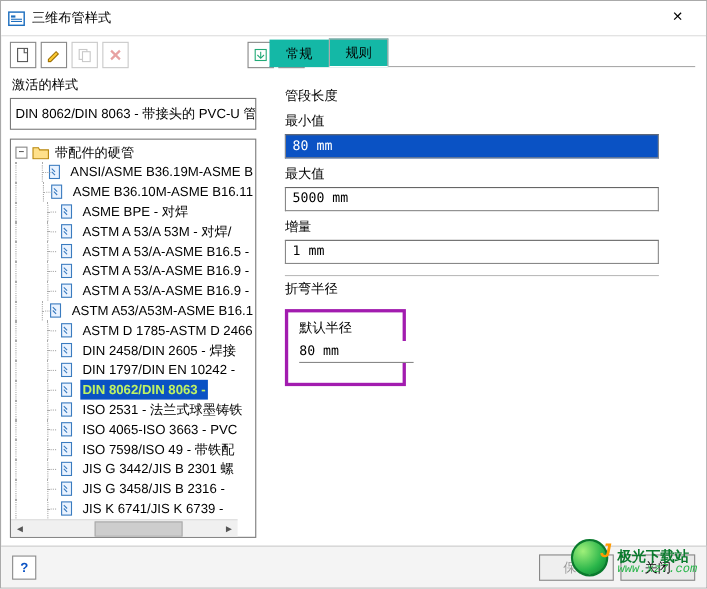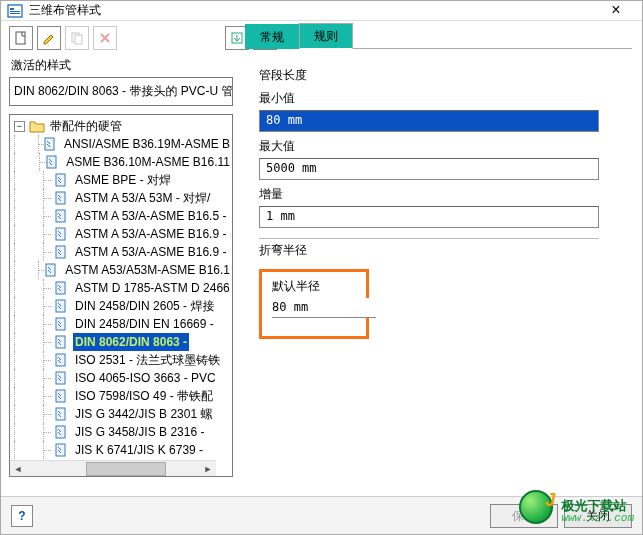--- a/index.html
+++ b/index.html
@@ -1,17 +1,17 @@
 <!DOCTYPE html>
 <html><head>
 <meta charset="utf-8">
 <style>
 * { box-sizing: border-box; font-family: "Microsoft YaHei", "SimSun", Arial, sans-serif; font-size: 12px; }
 body { margin: 0; background: #fff; width: 643px; height: 535px; border: 1px solid #aaa; position: relative; overflow: hidden; }
-.titlebar { height: 20px; background: #fff; border-bottom: 1px solid #ddd; display: flex; align-items: center; padding: 0 6px; }
+.titlebar { height: 32px; background: #fff; border-bottom: 1px solid #ddd; display: flex; align-items: center; padding: 0 6px; }
 .titlebar .icon { width: 16px; height: 16px; margin-right: 6px; }
 .titlebar .title { flex: 1; }
 .titlebar .close { width: 40px; height: 26px; text-align: center; line-height: 24px; font-size: 16px; cursor: pointer; }
 .toolbar { height: 34px; display: flex; align-items: center; padding: 0 8px; gap: 4px; }
 .tbtn { width: 24px; height: 24px; border: 1px solid #888; display: flex; align-items: center; justify-content: center; background: #fff; cursor: pointer; }
 .tbtn.disabled { opacity: 0.45; }
 .tspacer { width: 100px; }
 .main { display: flex; height: 430px; }
 .left { width: 240px; padding: 0 8px 8px 8px; display: flex; flex-direction: column; }
 .left-label { margin: 2px 0 3px 2px; }
@@ -34,21 +34,21 @@
 .right { flex: 1; padding: 0 10px 0 4px; }
 .tabs { display: flex; border-bottom: 1px solid #aaa; height: 24px; align-items: flex-end; margin-top: -30px; margin-bottom: 8px; }
 .tab { padding: 4px 14px 3px 14px; border: 1px solid transparent; border-bottom: none; cursor: pointer; position: relative; top: 1px; background: #14b8a6; }
 .tab.active { border-color: #aaa; border-bottom: 1px solid #fff; }
 .panel { padding: 4px 10px 10px 14px; }
 .section-title { margin: 6px 0 6px 0; }
 .field-label { margin: 6px 0 3px 0; }
 .field-input { width: 340px; height: 22px; border: 1px solid #888; border-top-color:#666; padding: 2px 6px; background: #fff; font-family: "SimSun", monospace; }
 .field-input.sel { background: #0a52c4; color: #fff; }
 .hr { border: none; border-top: 1px solid #bbb; margin: 10px 0 4px 0; width: 340px; }
-.redbox { border: 3px solid #f97316; padding: 6px 14px 18px 10px; width: 110px; margin-top: 4px; }
+.redbox { border: 3px solid #a21caf; padding: 6px 14px 18px 10px; width: 110px; margin-top: 4px; }
 .redbox .field-input { width: 104px; border-top: none; border-left: none; border-right: none; border-bottom: 1px solid #888; height: 20px; padding-left: 0; }
 .footer { position: absolute; bottom: 0; left: 0; right: 0; height: 38px; border-top: 1px solid #ccc; display: flex; align-items: center; padding: 0 10px; background: #f4f4f4; }
 .helpbtn { width: 22px; height: 22px; border: 1px solid #888; text-align: center; line-height: 20px; background: #fff; cursor: pointer; color: #0a52c4; font-weight: bold; }
 .footer-spacer { flex: 1; }
 .fbtn { min-width: 68px; height: 24px; border: 1px solid #888; background: #e9e9e9; margin-left: 6px; cursor: pointer; text-align: center; line-height: 22px; font-family: Liberation Serif, serif; }
 .fbtn.disabled { color: #999; background: #efefef; }
 .watermark { position: absolute; right: 8px; bottom: 10px; display: flex; align-items: flex-end; gap: 8px; pointer-events: none; }
 .watermark .globe { width: 34px; height: 34px; border-radius: 50%; background: radial-gradient(circle at 30% 30%, #9ff07a, #29b54a 60%, #0a7a2d); border: 2px solid #0a7a2d; position: relative; }
 .watermark .globe::after { content: "J"; position: absolute; right: -4px; top: -2px; color: #ff9a00; font-weight: bold; font-size: 18px; font-style: italic; }
 .watermark .txt { display: flex; flex-direction: column; line-height: 12px; }
@@ -218,21 +218,21 @@
               </svg></span>
             <span class="tree-label">DIN 2458/DIN 2605 - 焊接</span>
           </div>
           <div class="tree-row">
             <span class="tree-indent"></span>
             <span class="tree-indent2"></span>
             <span class="tree-icon doc-icon"><svg viewBox="0 0 16 14">
                 <rect x="2" y="1" width="9" height="12" fill="#eaf3ff" stroke="#3a7bbf"></rect>
                 <path d="M4 4l3 3M4 7l3 3" stroke="#3a7bbf" fill="none"></path>
               </svg></span>
-            <span class="tree-label">DIN 2458/DIN EN 16669 - </span>
+            <span class="tree-label">DIN 1797/DIN EN 10242 - </span>
           </div>
           <div class="tree-row">
             <span class="tree-indent"></span>
             <span class="tree-indent2"></span>
             <span class="tree-icon doc-icon"><svg viewBox="0 0 16 14">
                 <rect x="2" y="1" width="9" height="12" fill="#eaf3ff" stroke="#3a7bbf"></rect>
                 <path d="M4 4l3 3M4 7l3 3" stroke="#3a7bbf" fill="none"></path>
               </svg></span>
             <span class="tree-label selected">DIN 8062/DIN 8063 - </span>
           </div>

